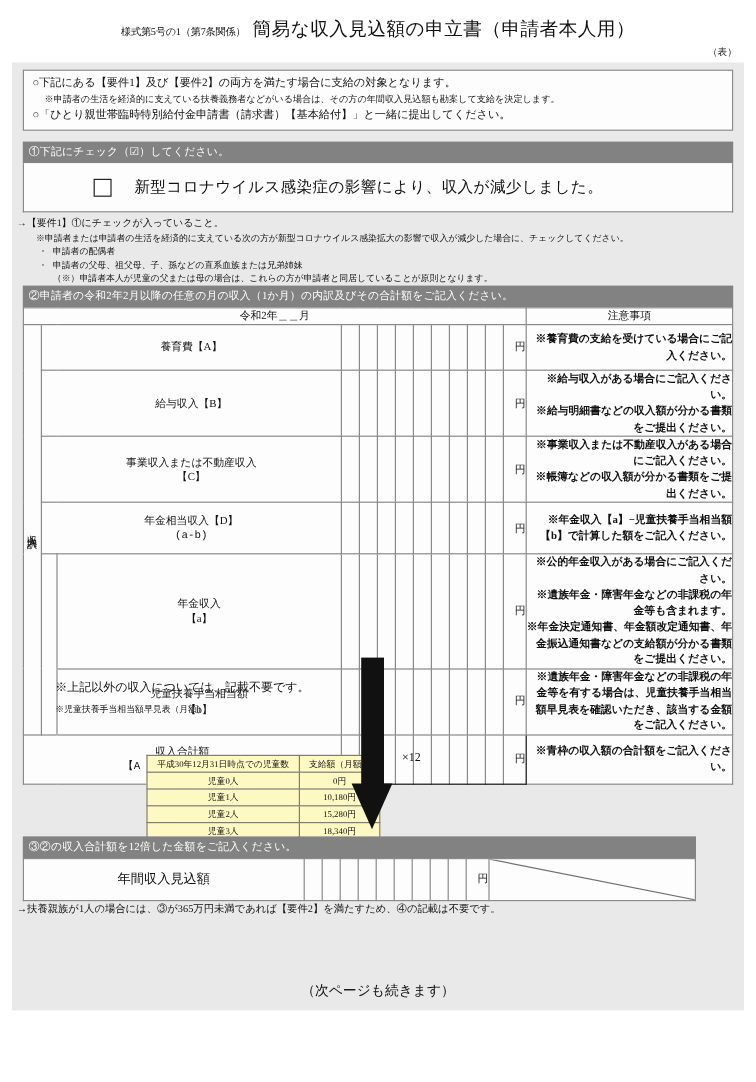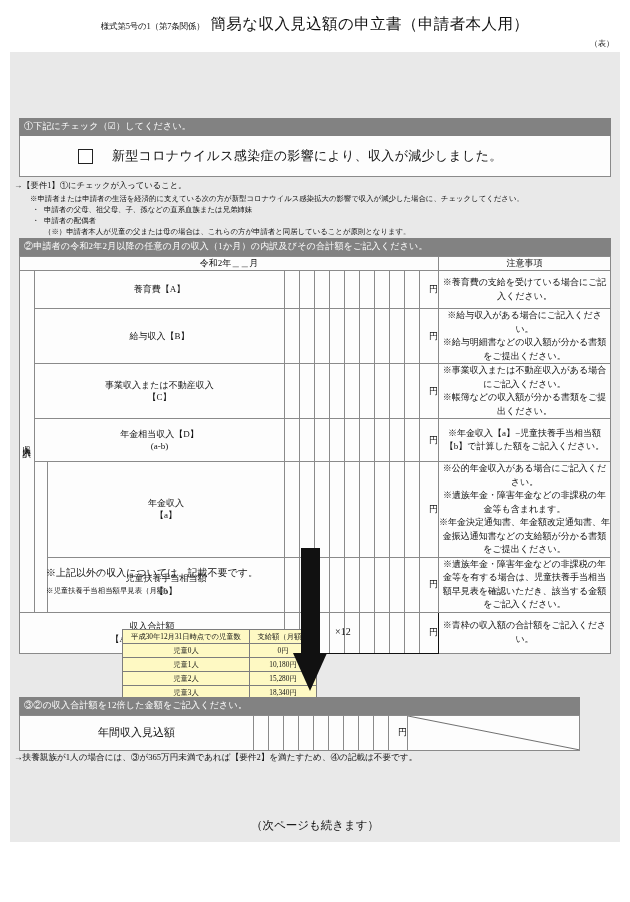--- a/index.html
+++ b/index.html
@@ -68,26 +68,26 @@
   table.grid{border-collapse:collapse;width:100%;background:#fdfdfd;table-layout:fixed;}
   table.grid td{border:1px solid #8a8a8a;font-size:9px;padding:0;vertical-align:middle;}
 
   .c-vert{width:15px;text-align:center;}
   .vert-lbl{
     writing-mode:vertical-rl;text-orientation:upright;
     font-size:8.5px;letter-spacing:1px;margin:0 auto;line-height:1;
   }
   .c-sub{width:13px;border-top:none!important;border-bottom:none!important;}
   .c-label{text-align:center;font-size:10.5px;line-height:1.35;padding:3px 2px;}
-  .c-label .small{font-size:9px;}
+  .c-label .small{font-size:9px;font-family:Liberation Mono, monospace;}
   .digit{width:15px;}
   .yen{width:19px;text-align:right;padding-right:3px;font-size:9.5px;}
   .c-note{
-    width:172px;font-size:7.2px;line-height:1.5;text-align:center;
-    padding:1px 2px 1px 3px;vertical-align:top;
+    width:172px;font-size:7.2px;line-height:1.5;text-align:right;
+    padding:1px 2px 1px 3px;vertical-align:top;font-weight:bold;
   }
   .dateline{text-align:center;font-size:10px;padding:2px 0 3px 0;}
   .notehead{text-align:center;font-size:9.5px;padding:2px 0 3px 0;}
   .thickbox td.digit,.thickbox td.yen{border-top:1.6px solid #111;border-bottom:1.6px solid #111;}
   .thickbox td.digit:first-of-type{border-left:1.6px solid #111;}
   .thickbox td.yen{border-right:1.6px solid #111;}
 
   
   .undernote{position:absolute;left:46px;top:566px;font-size:10px;}
   .undernote2{position:absolute;left:46px;top:586px;font-size:7.4px;}
@@ -128,35 +128,40 @@
   <div class="hdr">
     <div class="hdr-line1">
       <span class="form-no">様式第5号の1（第7条関係）</span>
       <span class="main-title">簡易な収入見込額の申立書（申請者本人用）</span>
     </div>
     <div class="omote">（表）</div>
   </div>
 
   <div class="shade"></div>
 
+  <div class="intro wbox">
+    <div>○下記にある【要件1】及び【要件2】の両方を満たす場合に支給の対象となります。</div>
+    <div class="sub">※申請者の生活を経済的に支えている扶養義務者などがいる場合は、その方の年間収入見込額も勘案して支給を決定します。</div>
+    <div>○「ひとり親世帯臨時特別給付金申請書（請求書）【基本給付】」と一緒に提出してください。</div>
+  </div>
 
   <div class="sec1">
     <div class="barhdr">①下記にチェック（☑）してください。</div>
     <div class="sec1-body">
       <span class="chk"></span>
       <span class="sec1-text">新型コロナウイルス感染症の影響により、収入が減少しました。</span>
     </div>
   </div>
 
   <div class="req1">
     <div class="r1head">→【要件1】①にチェックが入っていること。</div>
     <div class="ind1">※申請者または申請者の生活を経済的に支えている次の方が新型コロナウイルス感染拡大の影響で収入が減少した場合に、チェックしてください。</div>
     <ul>
+      <li>申請者の配偶者</li>
       <li>申請者の父母、祖父母、子、孫などの直系血族または兄弟姉妹</li>
-      <li>申請者の配偶者</li>
     </ul>
     <div class="note-kakko">（※）申請者本人が児童の父または母の場合は、これらの方が申請者と同居していることが原則となります。</div>
     <div class="last">※上記の申請者の生活を経済的に支えている方がいる場合には、「簡易な収入見込額の申立書（扶養義務者等用）」も併せてご提出ください。</div>
   </div>
 
   <div class="sec2">
     <div class="barhdr">②申請者の令和2年2月以降の任意の月の収入（1か月）の内訳及びその合計額をご記入ください。</div>
     <table class="grid">
       <colgroup>
         <col style="width:15px">

